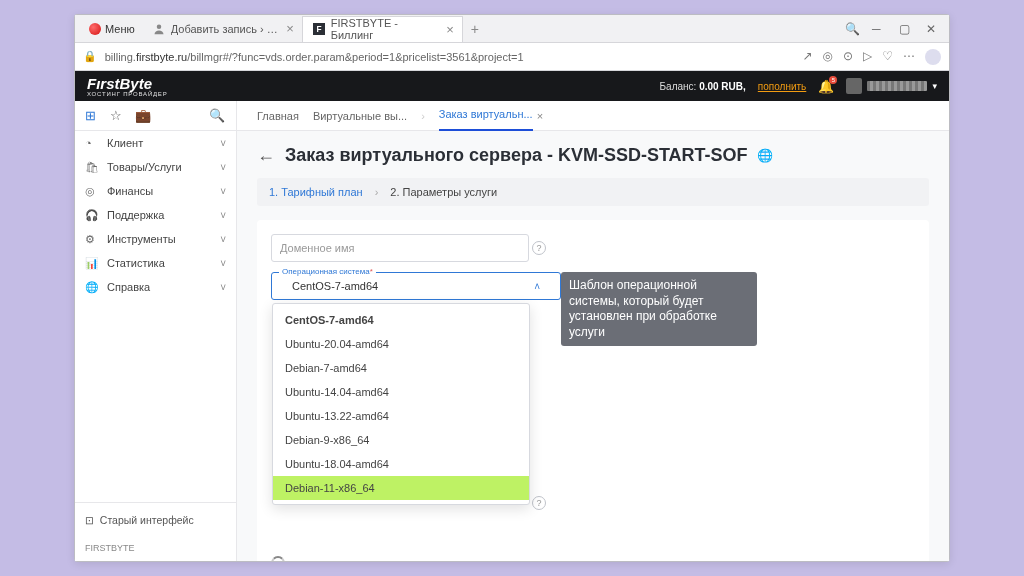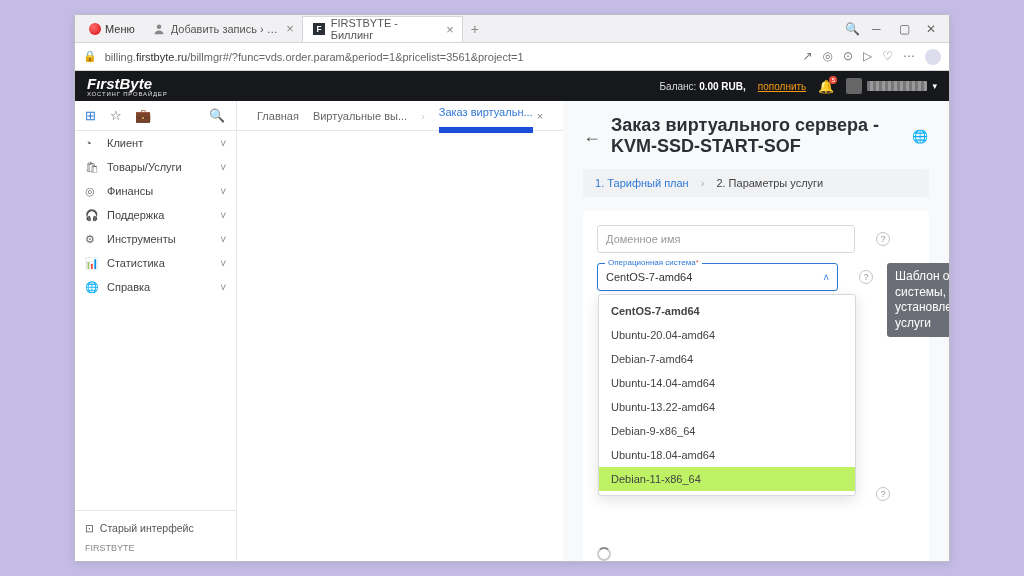--- a/index.html
+++ b/index.html
@@ -33,42 +33,42 @@
 .user-blur{width:60px;height:10px;background:repeating-linear-gradient(90deg,#777,#777 3px,#999 3px,#999 6px);border-radius:1px}
 .app{flex:1;display:flex;background:#fff;overflow:hidden}
 .sidebar{width:162px;border-right:1px solid #e7e7ea;display:flex;flex-direction:column;font-size:11px}
 .sb-top{height:30px;border-bottom:1px solid #e7e7ea;display:flex;align-items:center;gap:14px;padding:0 10px;color:#555}
 .sb-top .ico{cursor:pointer;font-size:13px}
 .sb-top .search{margin-left:auto}
 .sb-item{height:24px;display:flex;align-items:center;padding:0 10px;gap:8px;color:#444;cursor:pointer}
 .sb-chev{margin-left:auto;color:#888;font-size:10px}
 .sb-bottom{margin-top:auto;border-top:1px solid #e7e7ea;padding:6px 10px 8px;color:#555}
 .sb-old{display:flex;align-items:center;gap:6px;height:22px;cursor:pointer;font-size:10.5px}
-.sb-brand{font-size:9px;color:#888;margin-top:4px}
-.main{flex:1;display:flex;flex-direction:row;overflow:hidden}
+.sb-brand{font-size:9px;color:#888;margin-top:12px}
+.main{flex:1;display:flex;flex-direction:column;overflow:hidden}
 .crumb-tabs{height:30px;border-bottom:1px solid #e7e7ea;display:flex;align-items:center;gap:14px;padding:0 20px;font-size:11px;color:#666}
 .crumb{cursor:pointer}
-.crumb.active{color:#2f78d6;border-bottom:6px solid #1d4ed8;padding-bottom:9px;margin-bottom:-8px}
+.crumb.active{color:#2f78d6;border-bottom:2px solid #1d4ed8;padding-bottom:9px;margin-bottom:-8px}
 .crumb-close{margin-left:-10px;color:#888;cursor:pointer}
 .crumb-sep{color:#ccc}
 .content{flex:1;overflow:auto;padding:14px 20px 0;background:#f8f9fa}
 .page-head{display:flex;align-items:center;gap:10px;margin-bottom:12px}
 .back{font-size:18px;color:#555;cursor:pointer}
 .page-title{font-size:18px;font-weight:700;color:#2b2f36}
 .globe{color:#888;font-size:13px}
 .steps{background:#f1f2f4;border-radius:3px;padding:8px 12px;display:flex;gap:12px;font-size:11px;margin-bottom:14px}
 .step1{color:#2f78d6;cursor:pointer}
 .step-sep{color:#aaa}
 .step2{color:#444;font-weight:400}
 .card{background:#fff;border-radius:4px;padding:14px 14px 60px;position:relative}
-.field{display:flex;align-items:center;gap:21px;margin-bottom:10px;position:relative}
+.field{display:flex;align-items:center;gap:3px;margin-bottom:10px;position:relative}
 .input{width:258px;height:28px;border:1px solid #d7d9df;border-radius:3px;padding:0 8px;font-size:11px;color:#333}
 .input::placeholder{color:#999}
 .help{width:14px;height:14px;border:1px solid #c0c3ca;border-radius:50%;font-size:9px;color:#999;display:flex;align-items:center;justify-content:center}
-.os-wrap{width:241px;height:28px;border:1px solid #2f78d6;border-radius:3px;display:flex;align-items:center;padding:0 8px;position:relative;background:#fff}
+.os-wrap{width:290px;height:28px;border:1px solid #2f78d6;border-radius:3px;display:flex;align-items:center;padding:0 20px;position:relative;background:#fff}
 .os-label{position:absolute;top:-6px;left:7px;font-size:8px;background:#fff;padding:0 3px;color:#2f78d6}
 .os-req{color:#e05b5b}
 .os-val{font-size:11px;color:#333}
 .os-caret{margin-left:auto;color:#2f78d6;font-size:10px}
 .tooltip{position:absolute;left:290px;top:0;background:#6b6e76;color:#fff;font-size:12px;padding:6px 8px;border-radius:3px;width:196px;line-height:1.3}
 .tooltip::before{content:"";position:absolute;left:-5px;top:9px;border:5px solid transparent;border-right-color:#6b6e76}
 .dropdown{position:absolute;top:30px;left:0;width:258px;background:#fff;border:1px solid #d7d9df;border-radius:3px;box-shadow:0 4px 14px rgba(0,0,0,.12);z-index:5;padding:4px 0}
 .dd-item{padding:6px 12px;font-size:11px;color:#444;cursor:pointer}
 .dd-item.sel{font-weight:700}
 .dd-item:hover,.dd-item.hover{background:#bef264}

